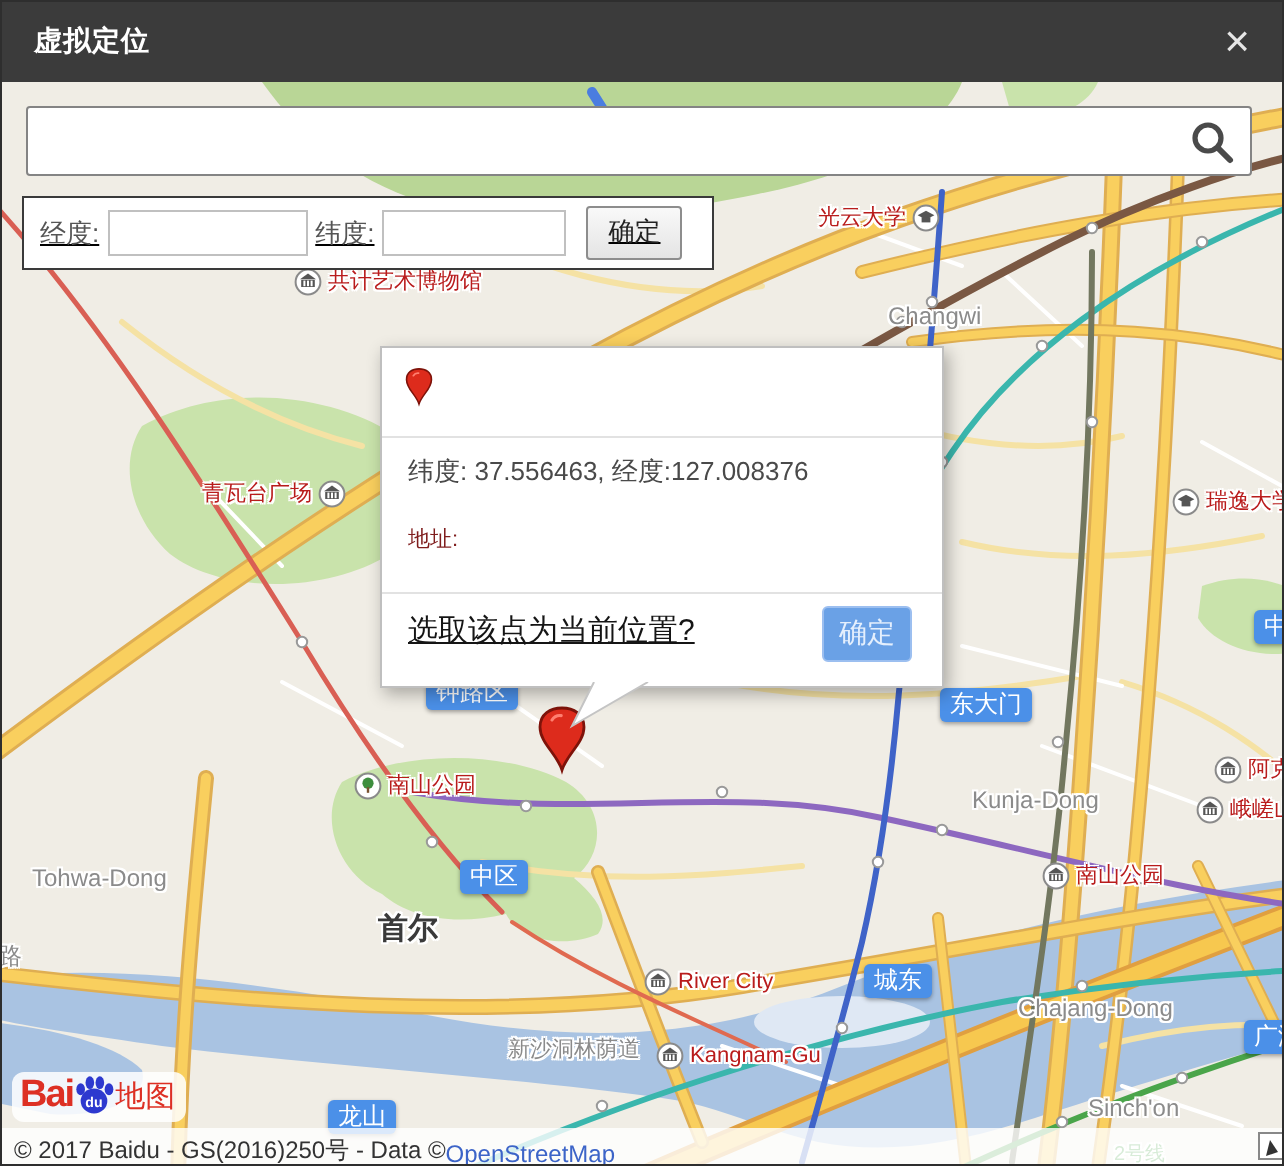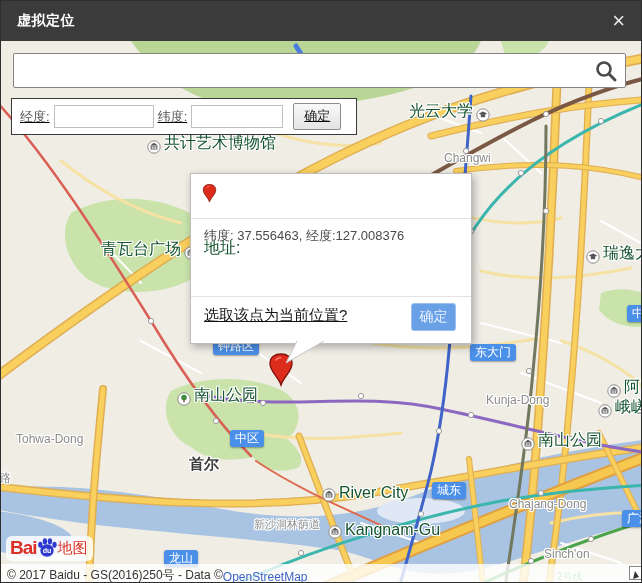--- a/index.html
+++ b/index.html
@@ -12,21 +12,21 @@
   .titlebar .title { color:#fff; font-size:14px; font-weight:bold; letter-spacing:.5px; }
   .titlebar .close { color:#e6e6e6; font-size:22px; line-height:20px; cursor:pointer; background:none; border:none; font-family:inherit; }
 
   
   .map-area { position:absolute; left:0; top:40px; width:642px; height:543px; overflow:hidden; }
   .map-bg { position:absolute; left:0; top:0; z-index:0; }
 
   .halo { text-shadow:1px 0 #fff,-1px 0 #fff,0 1px #fff,0 -1px #fff,1px 1px #fff,-1px -1px #fff,1px -1px #fff,-1px 1px #fff; }
 
   .badge { position:absolute; z-index:3; background:#4b90e8; color:#fff; font-size:12px; line-height:14px; padding:1px 5px 2px; border-radius:3px; box-shadow:0 1px 2px rgba(0,0,0,.35); white-space:nowrap;margin-left:24px; }
-  .poi { position:absolute; z-index:2; display:flex; align-items:flex-end; gap:3px; font-size:16px; color:#14532d; white-space:nowrap; }
+  .poi { position:absolute; z-index:2; display:flex; align-items:center; gap:3px; font-size:11px; color:#b91c1c; white-space:nowrap; }
   .pic { width:14px; height:14px; flex:0 0 auto; }
   .place { position:absolute; z-index:2; font-size:12px; color:#8b8b8b; white-space:nowrap; }
   .city { position:absolute; z-index:2; font-size:15px; font-weight:bold; color:#3a3a3a; white-space:nowrap; }
   .linelbl { position:absolute; z-index:2; font-size:10px; color:#3d9e3d; white-space:nowrap; }
 
   
   .search-box { position:absolute; left:12px; top:12px; width:613px; height:35px; background:#fff; border:1px solid #848484; border-radius:2px; z-index:6; display:flex; align-items:center; }
   .search-box input { flex:1; height:100%; border:none; outline:none; font-size:15px; padding:0 8px; background:transparent; font-family:inherit; }
   .search-box .mag { width:26px; height:26px; margin-right:6px; cursor:pointer; }
 
@@ -34,21 +34,21 @@
   .coord-panel { position:absolute; left:10px; top:57px; width:346px; height:37px; background:#fff; border:1px solid #3a3a3a; z-index:6; display:flex; align-items:center; padding:0 8px; gap:4px;text-decoration:underline; }
   .coord-panel label { font-size:13px; color:#555; }
   .coord-panel input { width:100px; height:23px; border:1px solid #c0c0c0; font-size:13px; padding:0 4px; outline:none; font-family:inherit; }
   .coord-panel input.lat { width:92px; }
   .btn-gray { margin-left:6px; font-size:13px; color:#222; background:linear-gradient(#f9f9f9,#e4e4e4); border:1px solid #8d8d8d; border-radius:2px; padding:3px 10px 4px; cursor:pointer; font-family:inherit; }
 
   
   .popup { position:absolute; left:189px; top:132px; width:282px; height:171px; background:#fff; border:1px solid #bfbfbf; box-shadow:2px 3px 8px rgba(0,0,0,.3); z-index:7; }
   .popup .head { height:45px; border-bottom:1px solid #e2e2e2; padding:8px 0 0 10px; }
   .popup .coords { position:absolute; left:13px; top:53px; font-size:13px; color:#4a4a4a; }
-  .popup .addr { position:absolute; left:13px; top:64px; font-size:16px; color:#14532d; }
+  .popup .addr { position:absolute; left:13px; top:88px; font-size:11px; color:#7f1d1d; }
   .popup .sep { position:absolute; left:0; top:122px; width:100%; border-top:1px solid #e2e2e2; }
   .popup .question { position:absolute; left:13px; top:132px; font-size:15px; color:#151515;text-decoration:underline; }
   .btn-blue { position:absolute; right:15px; top:129px; width:45px; height:28px; background:#6aa1e6; border:1px solid #9cbff0; border-radius:3px; color:#e4effd; font-size:14px; cursor:pointer; font-family:inherit; }
   .popup-tail { position:absolute; left:278px; top:300px; z-index:7; }
   .map-pin { position:absolute; left:264px; top:311px; z-index:5; }
 
   
   .logo { position:absolute; left:5px; top:495px; z-index:9; display:flex; align-items:center; background:rgba(255,255,255,.85); border-radius:6px; padding:1px 5px 2px 4px; }
   .logo .bai { color:#dd3024; font-size:19px; font-weight:bold; letter-spacing:-1px; }
   .logo .mapword { color:#dd3024; font-size:15px; font-weight:normal; margin-left:1px; }

